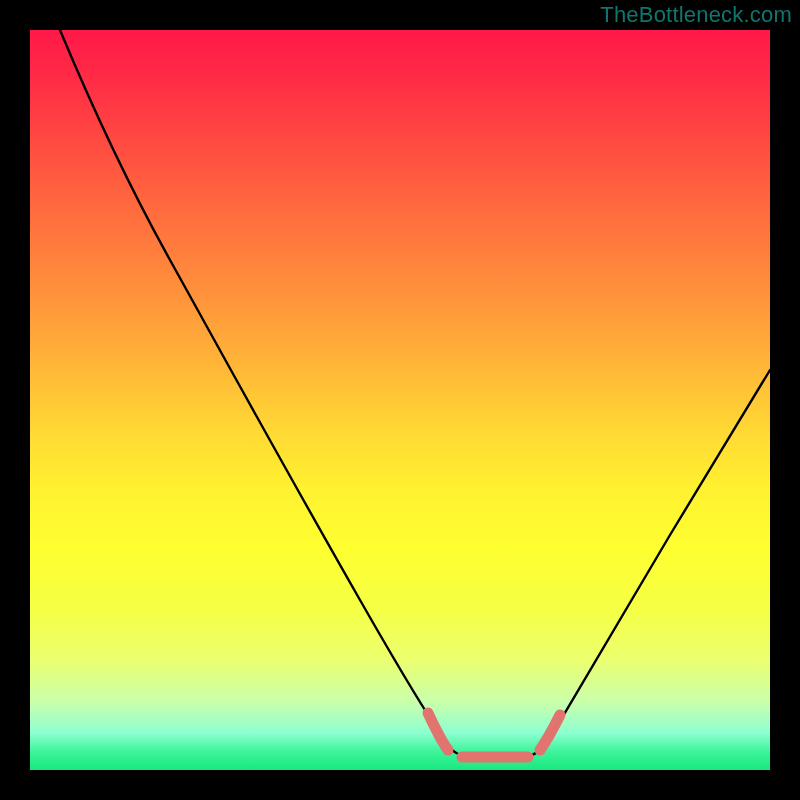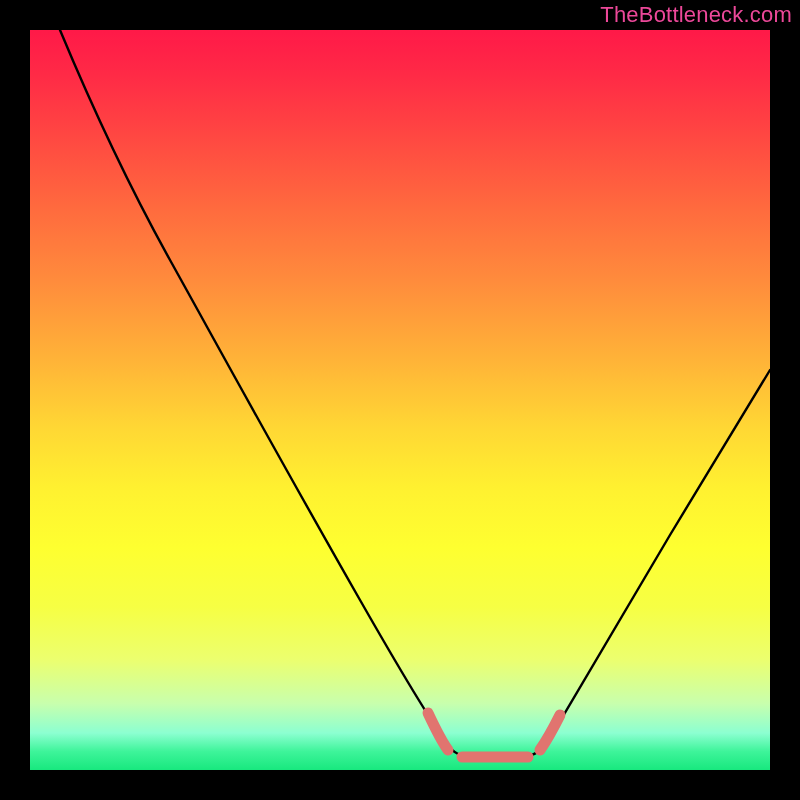--- a/index.html
+++ b/index.html
@@ -14,21 +14,21 @@
   .frame {
     position: relative;
     width: 800px;
     height: 800px;
     background: #000;
   }
   .watermark {
     position: absolute;
     top: 2px;
     right: 8px;
-    color: #ec4899;
+    color: #0f766e;
     font-size: 22px;
     font-weight: 400;
     z-index: 10;
     letter-spacing: 0.2px;
   }
   .plot-area {
     position: absolute;
     left: 30px;
     top: 30px;
     width: 740px;

